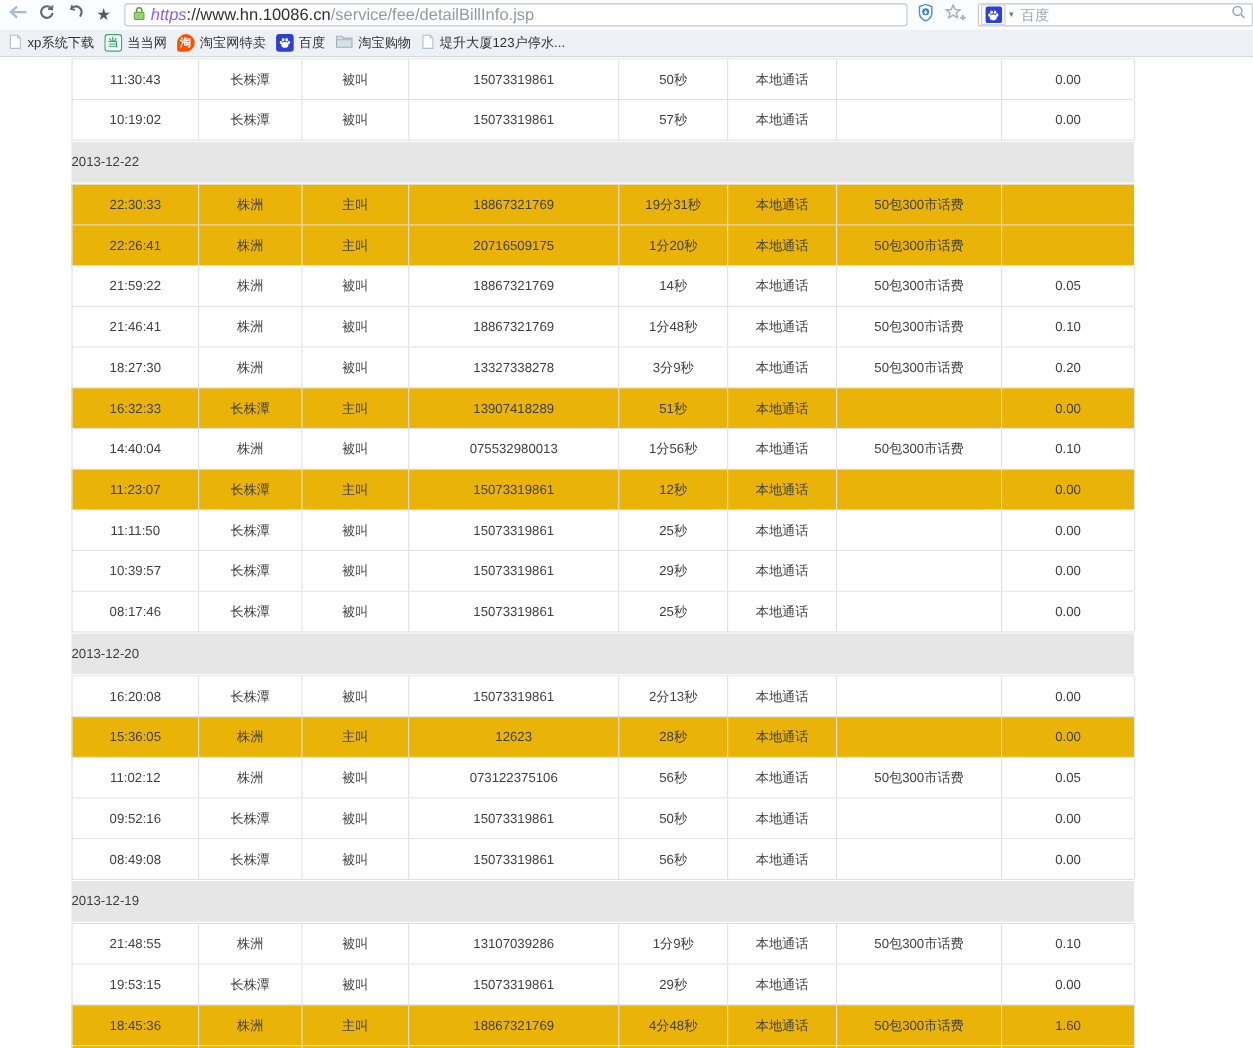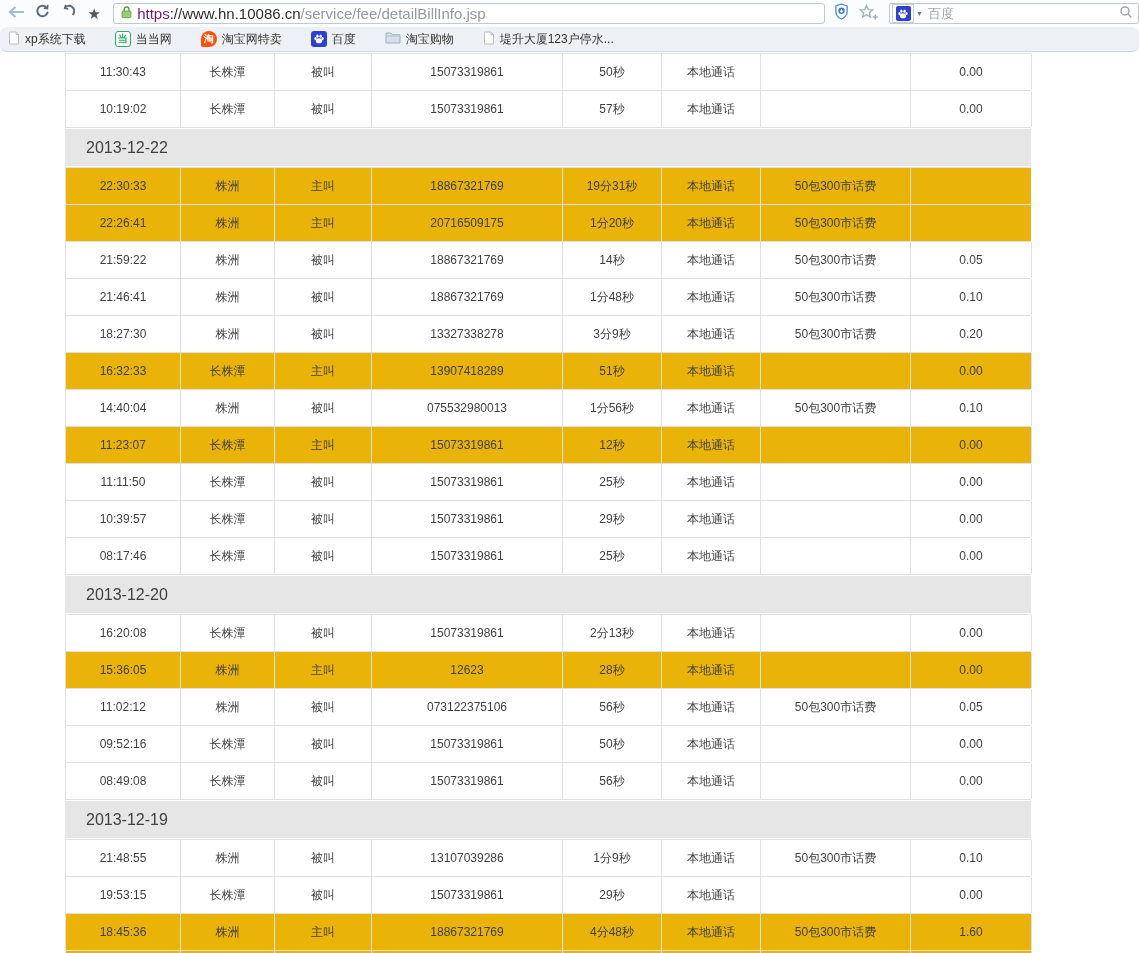--- a/index.html
+++ b/index.html
@@ -14,21 +14,21 @@
     padding-left:4px;
   }
   .nav-btn { width:26px; height:24px; display:flex; align-items:center; justify-content:center; cursor:pointer; }
   .star-glyph { font-size:15px; color:#4e5b66; line-height:1; }
   .addr-bar {
     width:702px; height:19px; margin-left:6px; background:#fff;
     border:1px solid #bfc9d2; border-radius:3px; display:flex; align-items:center;
     padding:0 7px; font-size:15px; white-space:nowrap; overflow:hidden;
   }
   .addr-bar .lock { margin-right:5px; flex:0 0 auto; }
-  .url-scheme { color:#701a75; }
+  .url-scheme { color:#8b5cf6;font-style:italic; }
   .url-host { color:#2f2f2f; }
   .url-path { color:#949aa1;text-align:right; }
   .tool-iconbtn { width:24px; height:24px; display:flex; align-items:center; justify-content:center; margin-left:4px; cursor:pointer; }
   .search-box {
     width:250px; height:19px; border:1px solid #bfc9d2; background:#fff;
     display:flex; align-items:center; margin-left:8px; border-radius:2px;
   }
   .engine-box {
     width:20px; height:17px; border:1px solid #c6cdd4; margin-left:2px;
     display:flex; align-items:center; justify-content:center; background:#fff; cursor:pointer;
@@ -37,21 +37,21 @@
   .engine-caret { font-size:7px; color:#6b7780; margin:0 3px 0 2px; }
   .search-input {
     border:none; outline:none; flex:1; font-size:13px; color:#333; background:transparent; min-width:0;
     font-family:"Liberation Sans","DejaVu Sans",sans-serif;
   }
   .search-input::placeholder { color:#a0a6ad; }
   .magnifier { margin-right:5px; flex:0 0 auto; }
   
   .bookmarks-bar {
     height:24px; background:#edf0f4; border-bottom:1px solid #cfd6de;
-    display:flex; align-items:center; padding-left:8px; gap:29px;border-radius:7px;
+    display:flex; align-items:center; padding-left:8px; gap:9px;
   }
   .bookmark { display:flex; align-items:center; gap:5px; font-size:12px; color:#333; cursor:pointer; white-space:nowrap; }
   .bm-chip { width:16px; height:16px; border-radius:3px; display:flex; align-items:center; justify-content:center; flex:0 0 auto; }
   .bm-dangdang { background:#fff; border:1px solid #2faf62; box-sizing:border-box; color:#2faf62; font-size:10px; font-weight:bold; }
   .bm-taobao { background:#ff5000; border-radius:8px 8px 8px 2px; color:#fff; font-size:10px; font-weight:bold; }
   .bm-baidu { background:#2e3fd3; }
   
   .page { background:#fff; height:901px; overflow:hidden; }
   .bill-table { margin-left:65px; width:966px; margin-top:1px; }
   .rows-block { border-top:1px solid #e0e0e0; }
@@ -60,21 +60,21 @@
     height:37px; box-sizing:border-box; background:#fff;
     border-bottom:1px solid #e0e0e0; border-left:1px solid #e0e0e0;
   }
   .bill-row.hl { background:#eab308; }
   .cell {
     display:flex; align-items:center; justify-content:center;
     border-right:1px solid #e0e0e0; font-size:12px; color:#3f3f3f; overflow:hidden;
   }
   .date-band {
     height:37px; margin:1px 0; background:#e6e6e6; line-height:37px;
-    padding-left:21px; font-size:16px; color:#3f3f3f; box-sizing:border-box;
+    font-size:12px; color:#3f3f3f; box-sizing:border-box;
   }
 </style>
 </head>
 <body>
 
 <div class="toolbar">
   <div class="nav-btn">
     <span>
       <svg width="17" height="14" viewBox="0 0 17 14">
           <path d="M16 7 H3 M7.5 2 L2 7 L7.5 12" stroke="#a9bcca" stroke-width="2.2" fill="none"></path>

